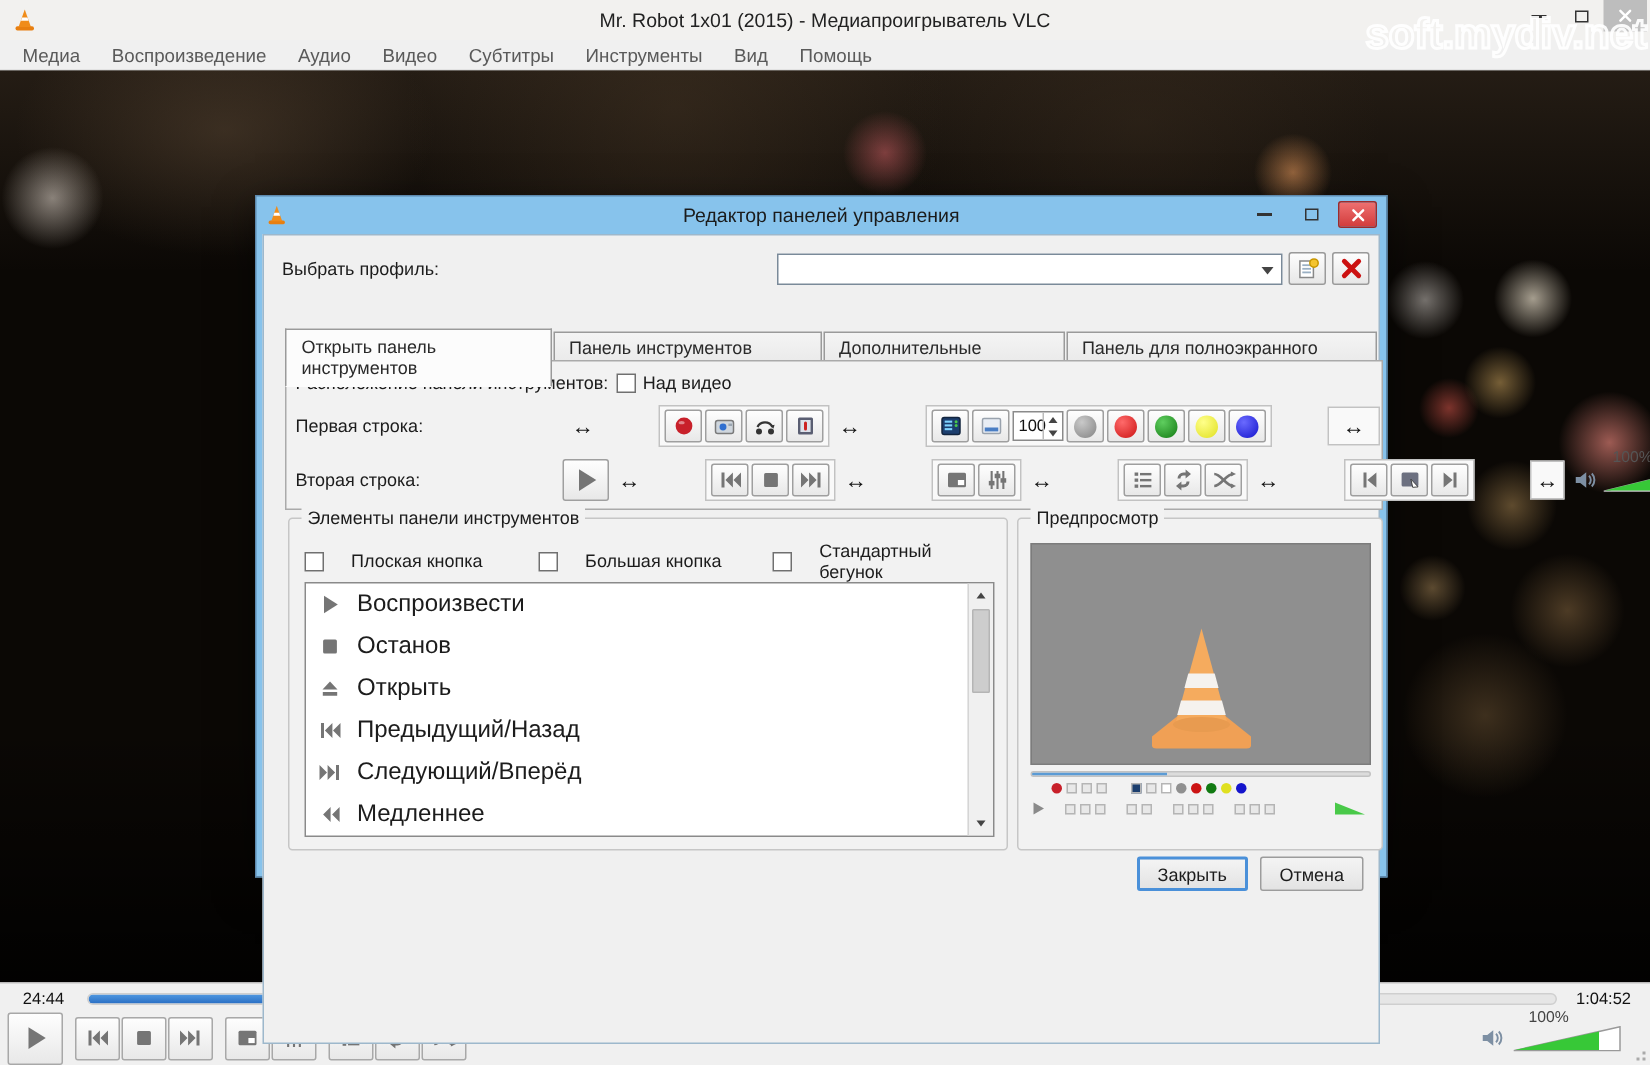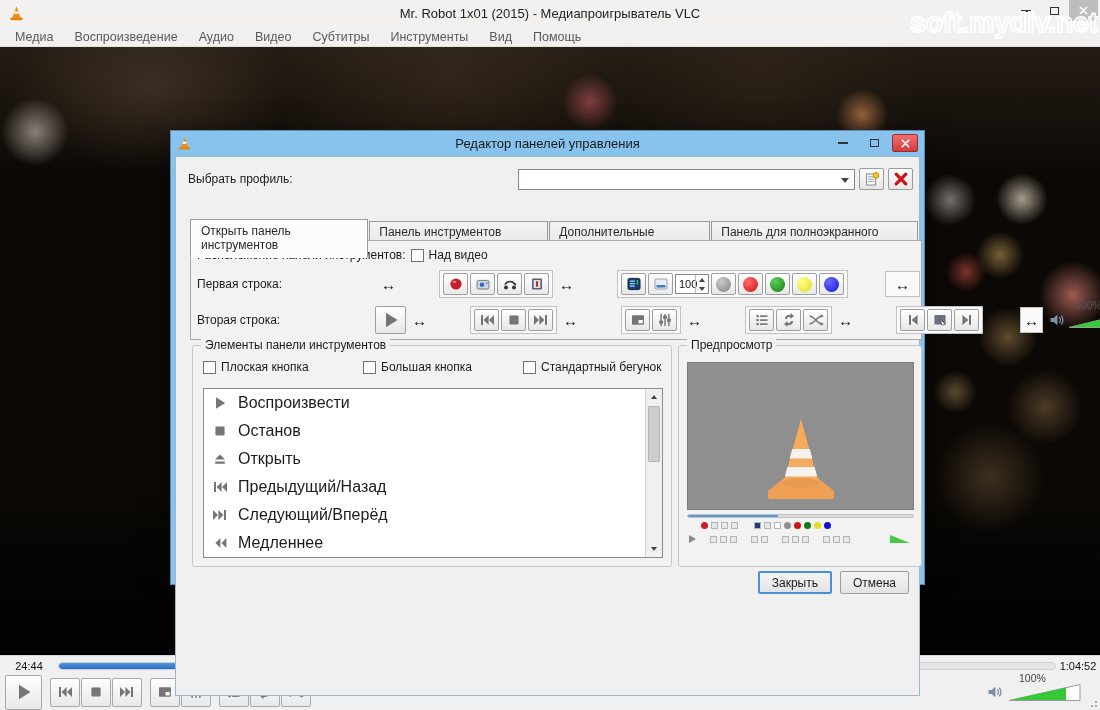--- a/index.html
+++ b/index.html
@@ -78,21 +78,21 @@
   .tri-d { width:0; height:0; border-left:3px solid transparent; border-right:3px solid transparent; border-top:4px solid #444; }
 
   .vol { display:flex; align-items:flex-end; gap:4px; position:relative; margin-left:6px; }
   .vol .pct { position:absolute; top:-13px; left:26px; font-size:10.5px; color:#555; }
 
   .grp { position:absolute; top:188px; height:222px; border:1px solid #c6c6c6; border-radius:3px; background:#f2f2f2; }
   .grp .gtitle { position:absolute; top:-8px; left:8px; background:#f2f2f2; padding:0 4px; font-size:12px; color:#1c1c1c; }
   .grp.elements { left:16px; width:480px; }
   .grp.preview { left:502px; width:244px;text-align:center; }
   .cbrow { position:absolute; left:10px; top:14px; right:8px; display:flex; align-items:center; font-size:12px; color:#1c1c1c; }
-  .cbrow .cbitem { display:flex; align-items:center; gap:5px; width:160px; }
+  .cbrow .cbitem { display:flex; align-items:center; gap:18px; width:160px; }
   .listbox { position:absolute; left:10px; top:42px; width:460px; height:170px; background:#fff; border:1px solid #8a8a8a; overflow:hidden; }
   .litem { display:flex; align-items:center; gap:10px; height:28px; padding-left:8px; font-size:16px; color:#1c1c1c; }
   .vscroll { position:absolute; right:0; top:0; bottom:0; width:17px; background:#f0f0f0; border-left:1px solid #d5d5d5; }
   .vscroll .sarr { height:16px; display:flex; align-items:center; justify-content:center; }
   .vscroll .thumb { position:absolute; left:2px; right:2px; top:17px; height:56px; background:#cdcdcd; border:1px solid #b5b5b5; border-radius:1px; }
 
   .pv-video { position:absolute; left:8px; top:16px; width:227px; height:148px; background:#8f8f8f; border:1px solid #7c7c7c; display:flex; align-items:flex-end; justify-content:center; }
   .pv-bar { position:absolute; left:8px; top:168px; width:227px; }
   .pv-seek { height:4px; background:#dcdcdc; border:1px solid #c2c2c2; border-radius:2px; overflow:hidden; }
   .pv-seek .fill { height:100%; background:#5b9bd5; }
@@ -102,21 +102,21 @@
   .pv-tri { margin-left:auto; margin-right:4px; width:0; height:0; border-left:20px solid #49c949; border-top:8px solid transparent; }
 
   .dlg-btns { position:absolute; right:10px; top:414px; display:flex; gap:8px; }
   .pbtn { min-width:66px; height:23px; font-size:12px; color:#1c1c1c; background:linear-gradient(#f4f4f4,#e3e3e3); border:1px solid #9c9c9c; border-radius:2px; display:flex; align-items:center; justify-content:center; padding:0 12px; }
   .pbtn.focus { border:2px solid #4a90d9; }
 
   
   .bottombar { position:absolute; left:0; top:655px; width:1100px; height:55px; background:#f0f0f0; border-top:1px solid #d8d8d8; }
   .seekrow { position:absolute; left:0; top:3px; width:1100px; height:14px; display:flex; align-items:center; }
   .time { font-size:11px; color:#111; width:58px; text-align:center; }
-  .time.right { width:44px; }
+  .time.right { width:62px; }
   .seek { flex:1; height:8px; background:#e6e6e6; border:1px solid #cfcfcf; border-radius:4px; overflow:hidden; }
   .seek .fill { height:100%; background:linear-gradient(#4f97e0,#2a6fc4); border-radius:4px; }
   .ctlrow { position:absolute; left:5px; top:18px; right:5px; height:36px; display:flex; align-items:center; }
   .pbgroup { display:flex; gap:1px; margin-left:8px; }
   .cbtn2 { width:30px; height:29px; background:linear-gradient(#fefefe,#e8e8e8); border:1px solid #a8a8a8; border-radius:2px; display:flex; align-items:center; justify-content:center; }
   .cbtn2.play-big { width:37px; height:35px; margin-left:0; }
   .volzone { margin-left:auto; display:flex; align-items:flex-end; gap:6px; position:relative; padding-right:14px; }
   .volzone .pct { position:absolute; top:-12px; left:32px; font-size:10.5px; color:#444; }
   .grip { position:absolute; right:3px; bottom:3px; width:8px; height:8px; }
   .grip i { position:absolute; width:2px; height:2px; background:#aaa; }

